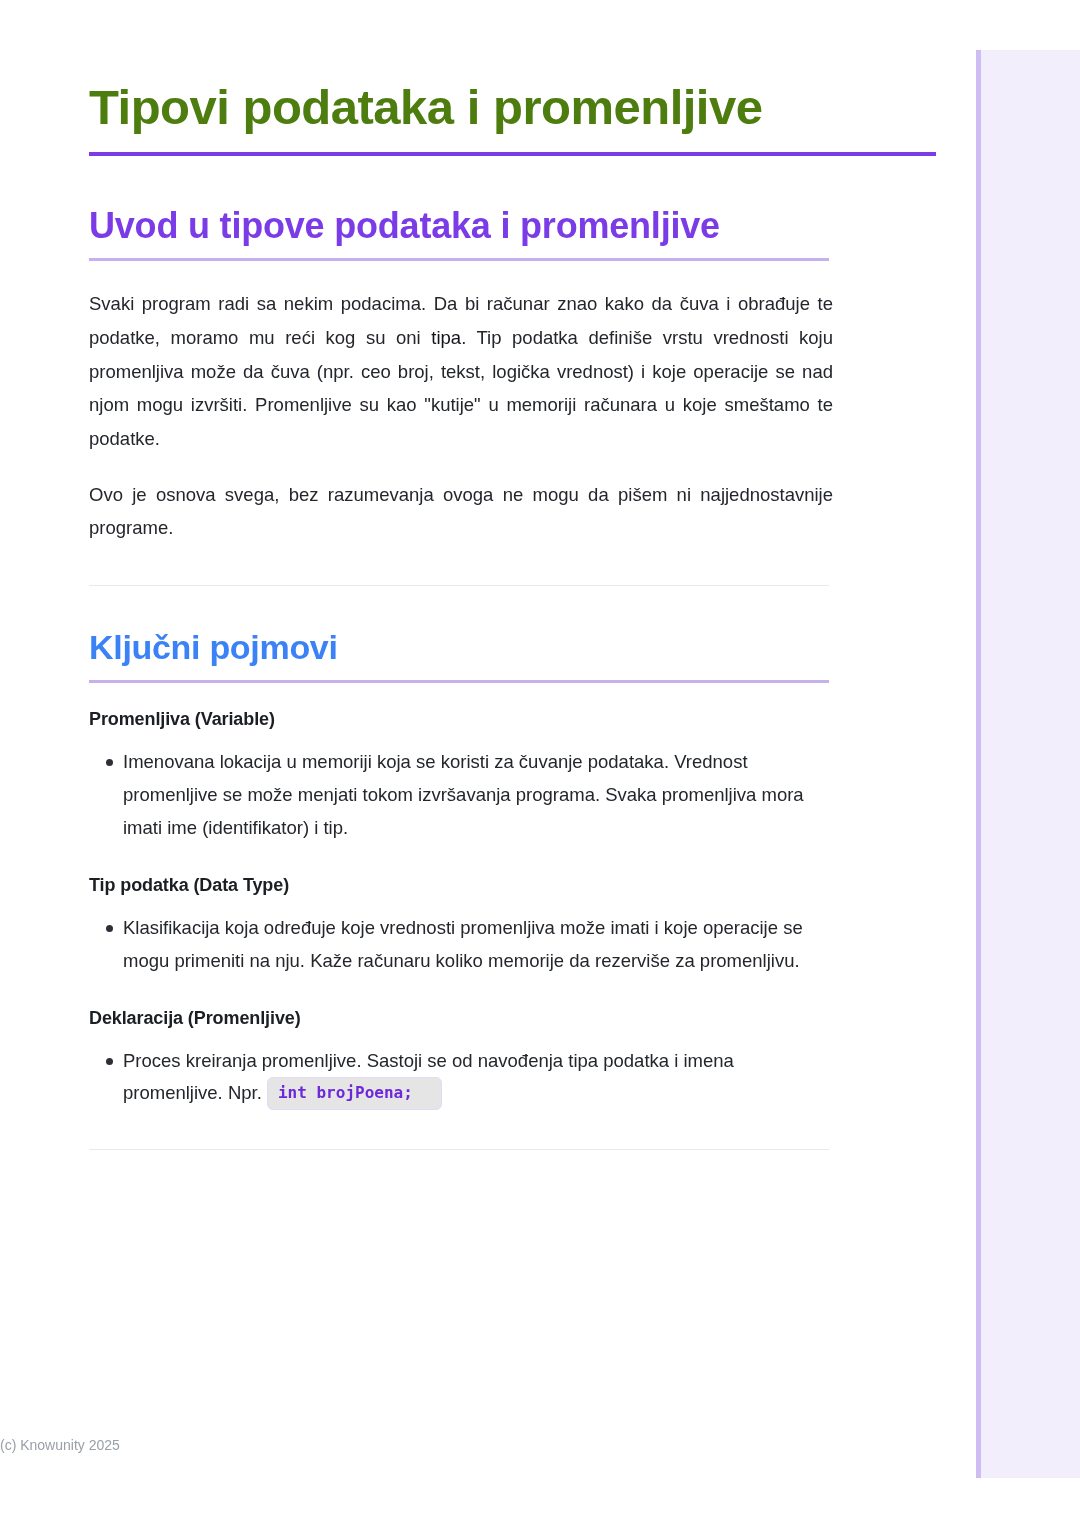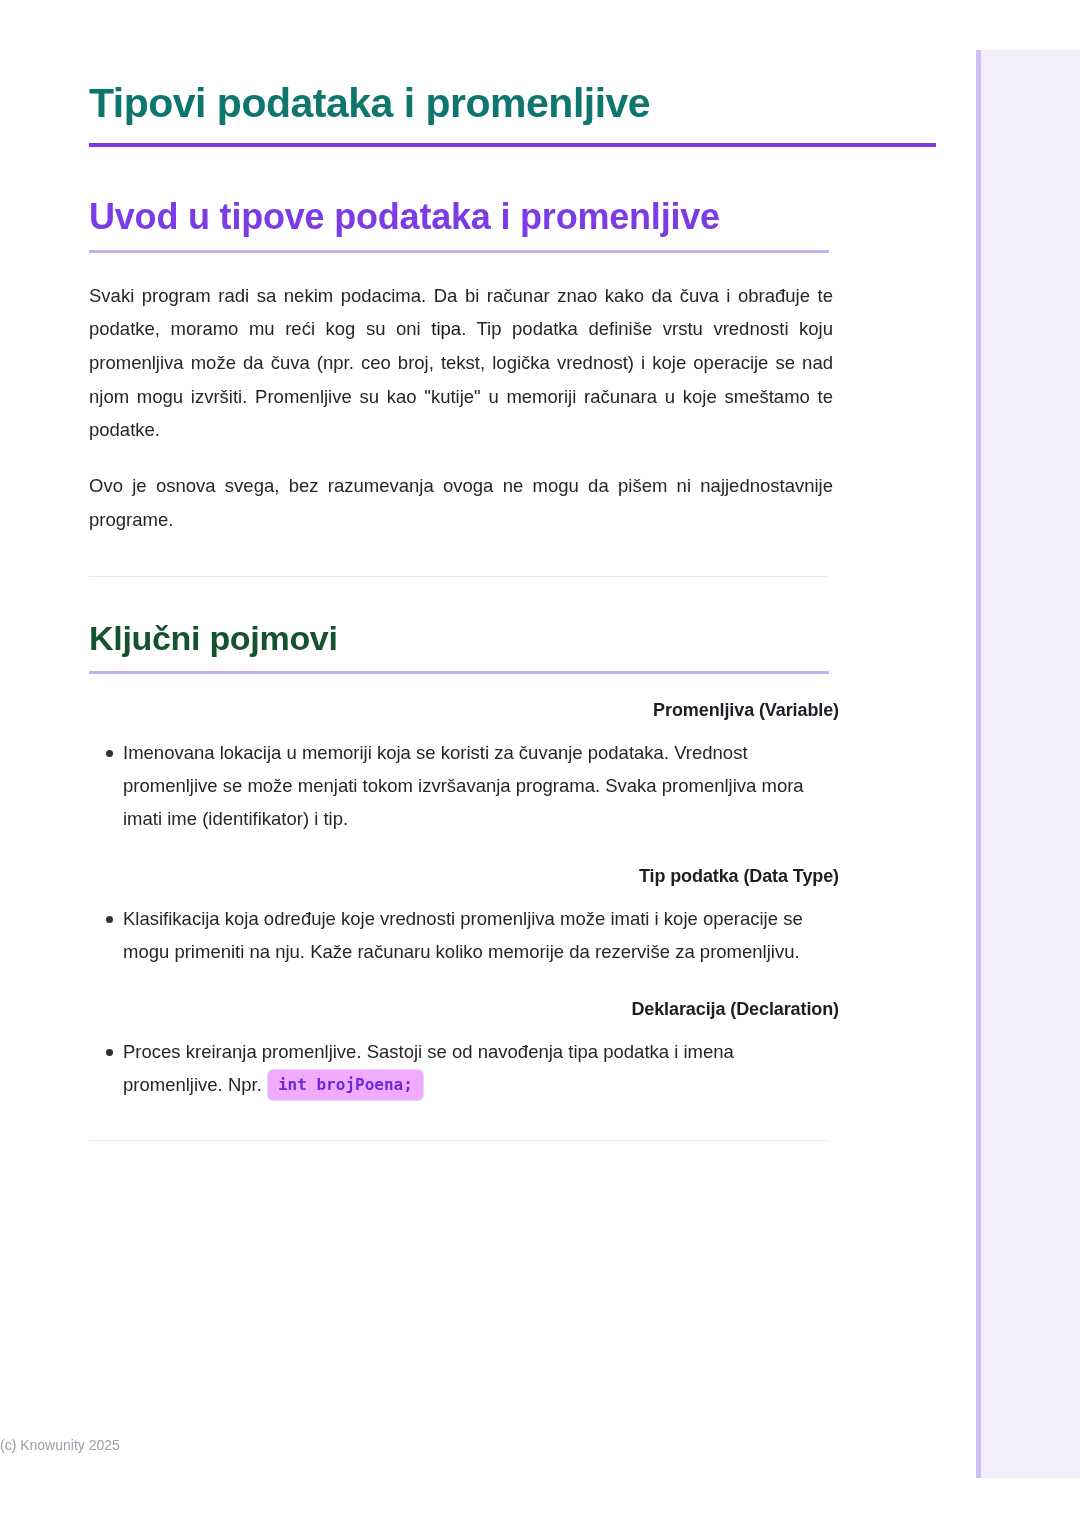--- a/index.html
+++ b/index.html
@@ -34,24 +34,24 @@
     padding: 82px 0 0 0;
     width: 1080px;
   }
   .content {
     width: 750px;
     margin-left: 89px;
   }
 
   
   .doc-title {
-    font-size: 41px;
+    font-size: 49px;
     line-height: 1.06;
     font-weight: 700;
-    color: #0f766e;
+    color: #4d7c0f;
     letter-spacing: -0.5px;
     margin: 0 0 18px 0;
     width: 850px;
   }
   .title-rule {
     width: 847px;
     height: 4px;
     background: #7b3ce8;
     margin: 0 0 50px 0;
     border: 0;
@@ -72,21 +72,21 @@
     background: #c6b1ee;
     border: 0;
     margin: 0 0 26px 0;
   }
 
   
   .h2-big {
     font-size: 34px;
     line-height: 1.12;
     font-weight: 700;
-    color: #14532d;
+    color: #3b82f6;
     letter-spacing: -0.3px;
     margin: 0 0 14px 0;
   }
 
   
   p.body {
     font-size: 18.5px;
     line-height: 1.82;
     color: #23262b;
     margin: 0 0 22px 0;
@@ -106,21 +106,20 @@
   }
   .soft-rule.tight { margin: 38px 0 0 0; }
 
   
   .term {
     font-size: 18px;
     font-weight: 700;
     color: #1b1e23;
     margin: 0 0 16px 0;
     letter-spacing: -0.1px;
-    text-align: right;
   }
 
   ul.terms {
     list-style: none;
     margin: 0 0 30px 0;
     padding: 0;
   }
   ul.terms li {
     position: relative;
     padding-left: 34px;
@@ -138,24 +137,24 @@
     border-radius: 50%;
     background: #2c3036;
   }
 
   
   code.chip {
     font-family: "DejaVu Sans Mono", "Liberation Mono", monospace;
     font-size: 16px;
     font-weight: 700;
     color: #6d28d9;
-    background: #f0abfc;
+    background: #e5e5e5;
     border: 1px solid #e3daf8;
     border-radius: 6px;
-    padding: 5px 10px 6px 10px;
+    padding: 5px 28px 6px 10px;
     white-space: nowrap;
     display: inline-block;
     line-height: 1.2;
     vertical-align: middle;
     position: relative;
     top: -1px;
   }
 
   
   .footer {
@@ -196,21 +195,21 @@
       <h3 class="term">Promenljiva (Variable)</h3>
       <ul class="terms">
         <li><span class="bullet"></span><span>Imenovana lokacija u memoriji koja se koristi za čuvanje podataka. Vrednost promenljive se može menjati tokom izvršavanja programa. Svaka promenljiva mora imati ime (identifikator) i tip.</span></li>
       </ul>
 
       <h3 class="term">Tip podatka (Data Type)</h3>
       <ul class="terms">
         <li><span class="bullet"></span><span>Klasifikacija koja određuje koje vrednosti promenljiva može imati i koje operacije se mogu primeniti na nju. Kaže računaru koliko memorije da rezerviše za promenljivu.</span></li>
       </ul>
 
-      <h3 class="term">Deklaracija (Declaration)</h3>
+      <h3 class="term">Deklaracija (Promenljive)</h3>
       <ul class="terms">
         <li><span class="bullet"></span><span>Proces kreiranja promenljive. Sastoji se od navođenja tipa podatka i imena promenljive. Npr.</span> <code class="chip">int brojPoena;</code></li>
       </ul>
 
     </section>
 
     <hr class="soft-rule tight">
 
   </div>
 </div>

